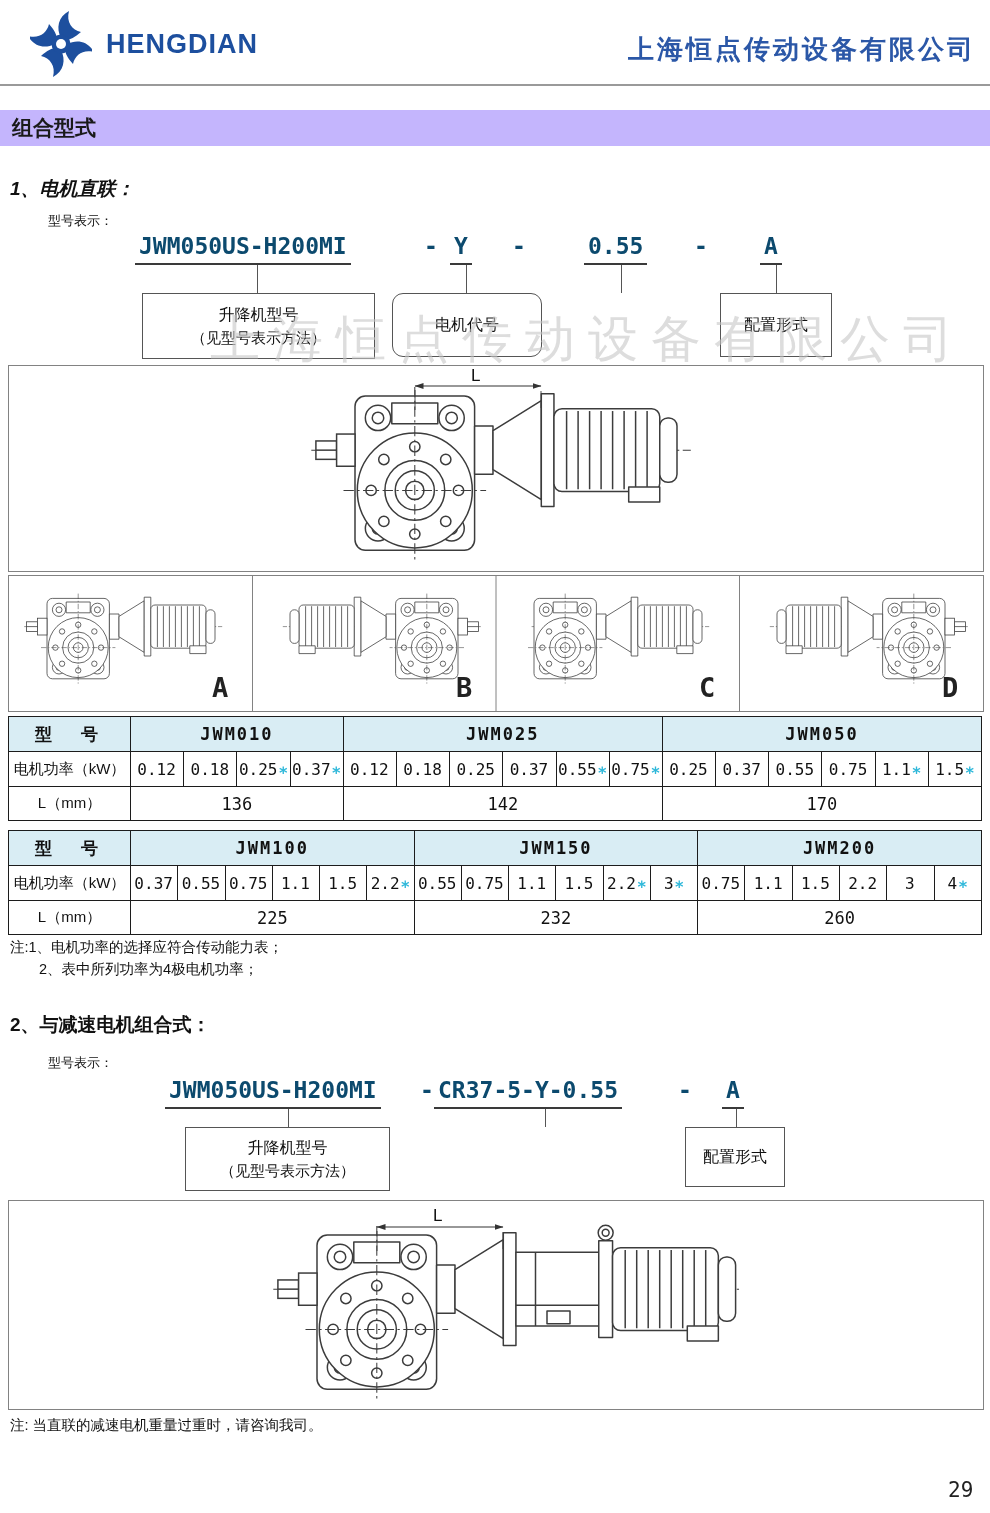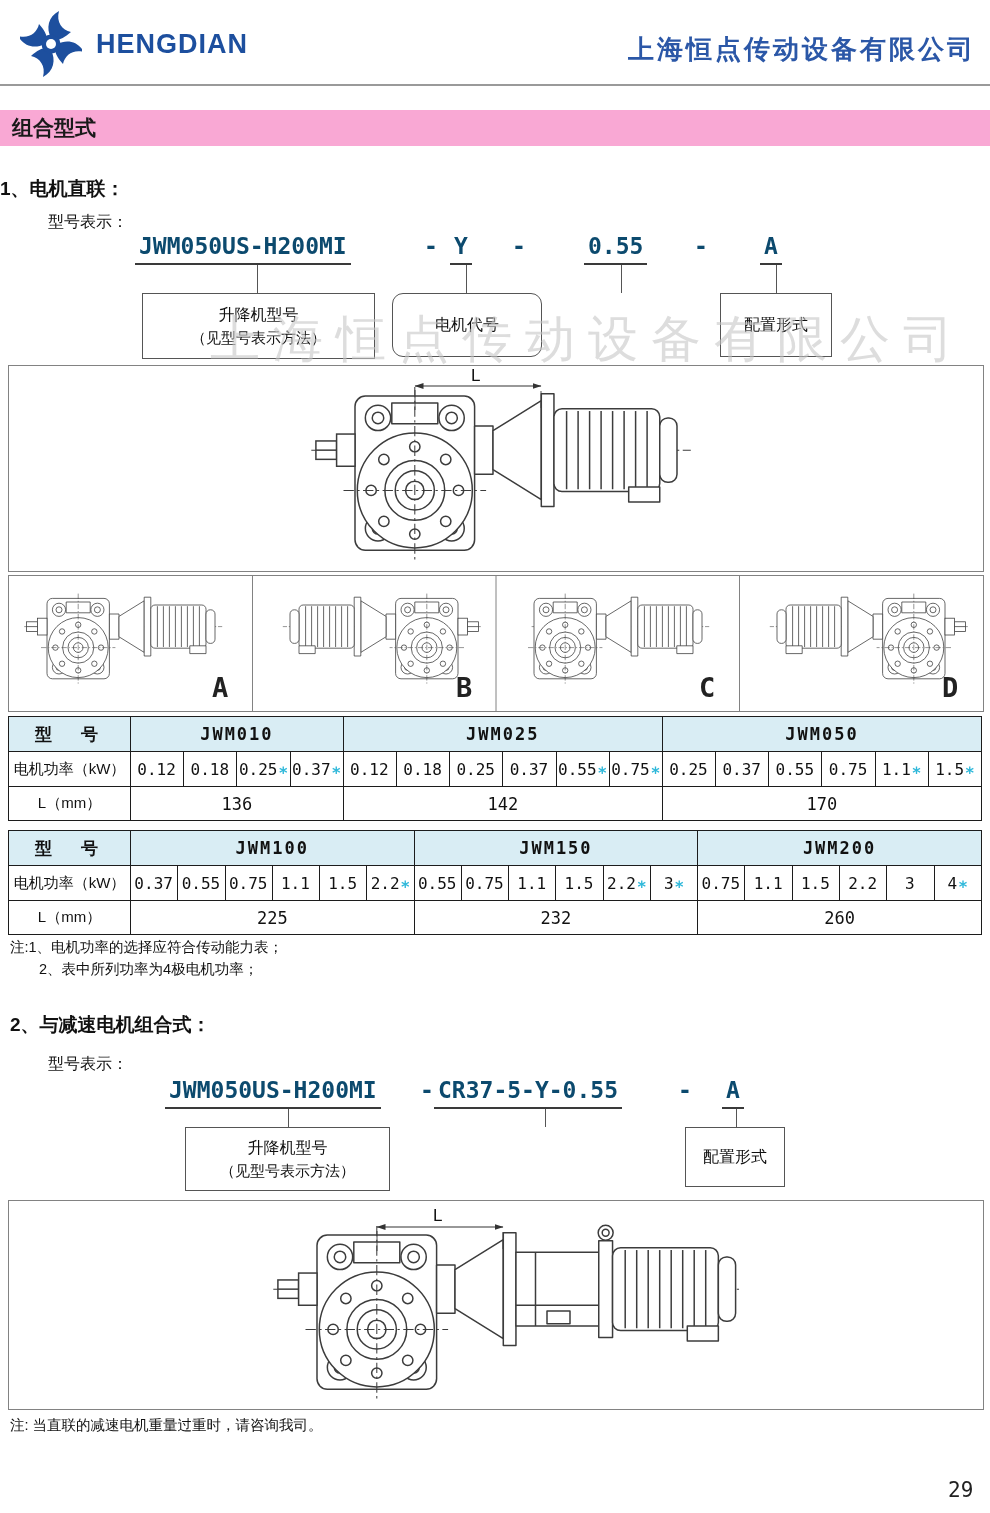--- a/index.html
+++ b/index.html
@@ -1,28 +1,28 @@
 <!DOCTYPE html>
 <html><head>
 <meta charset="utf-8">
 <style>
   html,body{margin:0;padding:0;background:#ffffff;}
   .page{position:relative;width:990px;height:1513px;background:#fff;overflow:hidden;
         font-family:"Liberation Sans",sans-serif;color:#111;}
   
   .hdr-line{position:absolute;left:0;top:84px;width:990px;height:0;border-top:2px solid #9a9a9a;}
-  .brand{position:absolute;left:20px;top:8px;height:72px;display:flex;align-items:center;}
+  .brand{position:absolute;left:30px;top:8px;height:72px;display:flex;align-items:center;}
   .brand-text{font-size:27px;font-weight:bold;color:#1d4f9e;letter-spacing:1px;margin-left:14px;}
   .company{position:absolute;right:14px;top:32px;font-family:"Liberation Serif",serif;
            font-size:26px;font-weight:bold;color:#2b57a7;letter-spacing:3px;}
-  .band{position:absolute;left:0;top:110px;width:990px;height:36px;background:#f9a8d4;
+  .band{position:absolute;left:0;top:110px;width:990px;height:36px;background:#c4b5fd;
         font-size:21px;font-weight:bold;color:#1a1a1a;line-height:36px;padding-left:12px;box-sizing:border-box;}
   
   .h-num{position:absolute;font-size:19px;font-weight:bold;color:#111;}
-  .lbl{position:absolute;font-size:16px;color:#111;}
+  .lbl{position:absolute;font-size:13px;color:#111;}
   
   .code{position:absolute;font-family:"DejaVu Sans Mono",monospace;font-weight:bold;
         font-size:23px;line-height:33px;color:#0c4a6e;white-space:nowrap;}
   .code.u{border-bottom:2px solid #3a3a3a;padding:0 4px;}
   .leader{position:absolute;width:0;border-left:1.5px solid #555;}
   .callout{position:absolute;border:1.5px solid #555;background:#fff;display:flex;flex-direction:column;
            align-items:center;justify-content:center;text-align:center;box-sizing:border-box;}
   .callout .l1{font-size:16px;color:#111;}
   .callout .l2{font-size:15px;color:#111;margin-top:3px;}
   .watermark{position:absolute;left:210px;top:306px;font-size:50px;letter-spacing:13px;
@@ -152,21 +152,21 @@
         <circle r="9.5" fill="#1d4f9e"></circle>
           <circle r="5" fill="#ffffff"></circle>
       </g>
     </svg>
     <span class="brand-text">HENGDIAN</span>
   </div>
   <div class="company">上海恒点传动设备有限公司</div>
   <div class="hdr-line"></div>
   <div class="band">组合型式</div>
 
-  <div class="h-num" style="left:0;top:176px;">1、电机直联：</div>
+  <div class="h-num" style="left:10px;top:176px;font-style:italic;">1、电机直联：</div>
   <div class="lbl" style="left:48px;top:212px;">型号表示：</div>
 
   <span class="code u" style="left:135px;top:230px;">JWM050US-H200MI</span>
   <span class="code" style="left:424px;top:230px;">-</span>
   <span class="code u" style="left:450px;top:230px;">Y</span>
   <span class="code" style="left:512px;top:230px;">-</span>
   <span class="code u" style="left:584px;top:230px;">0.55</span>
   <span class="code" style="left:694px;top:230px;">-</span>
   <span class="code u" style="left:760px;top:230px;">A</span>
 

